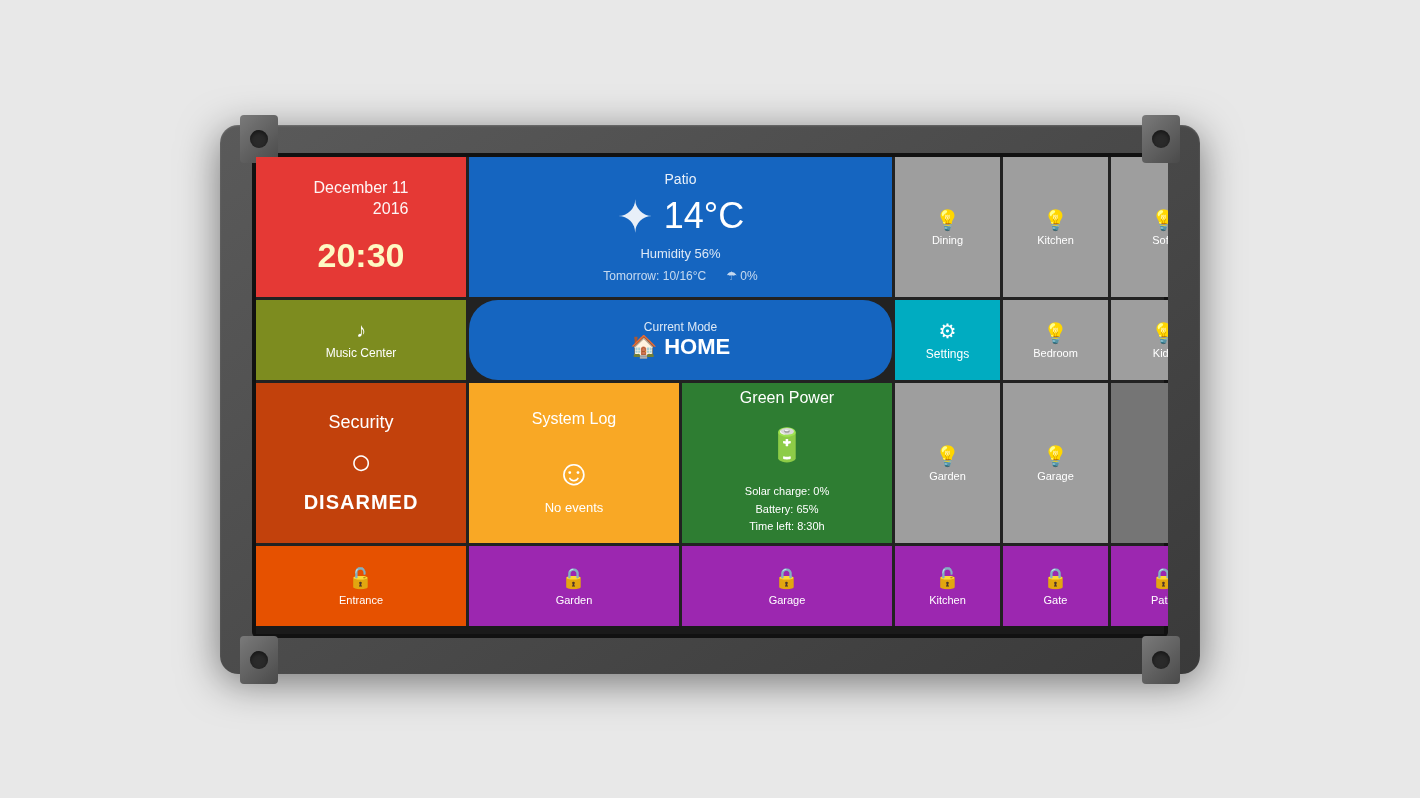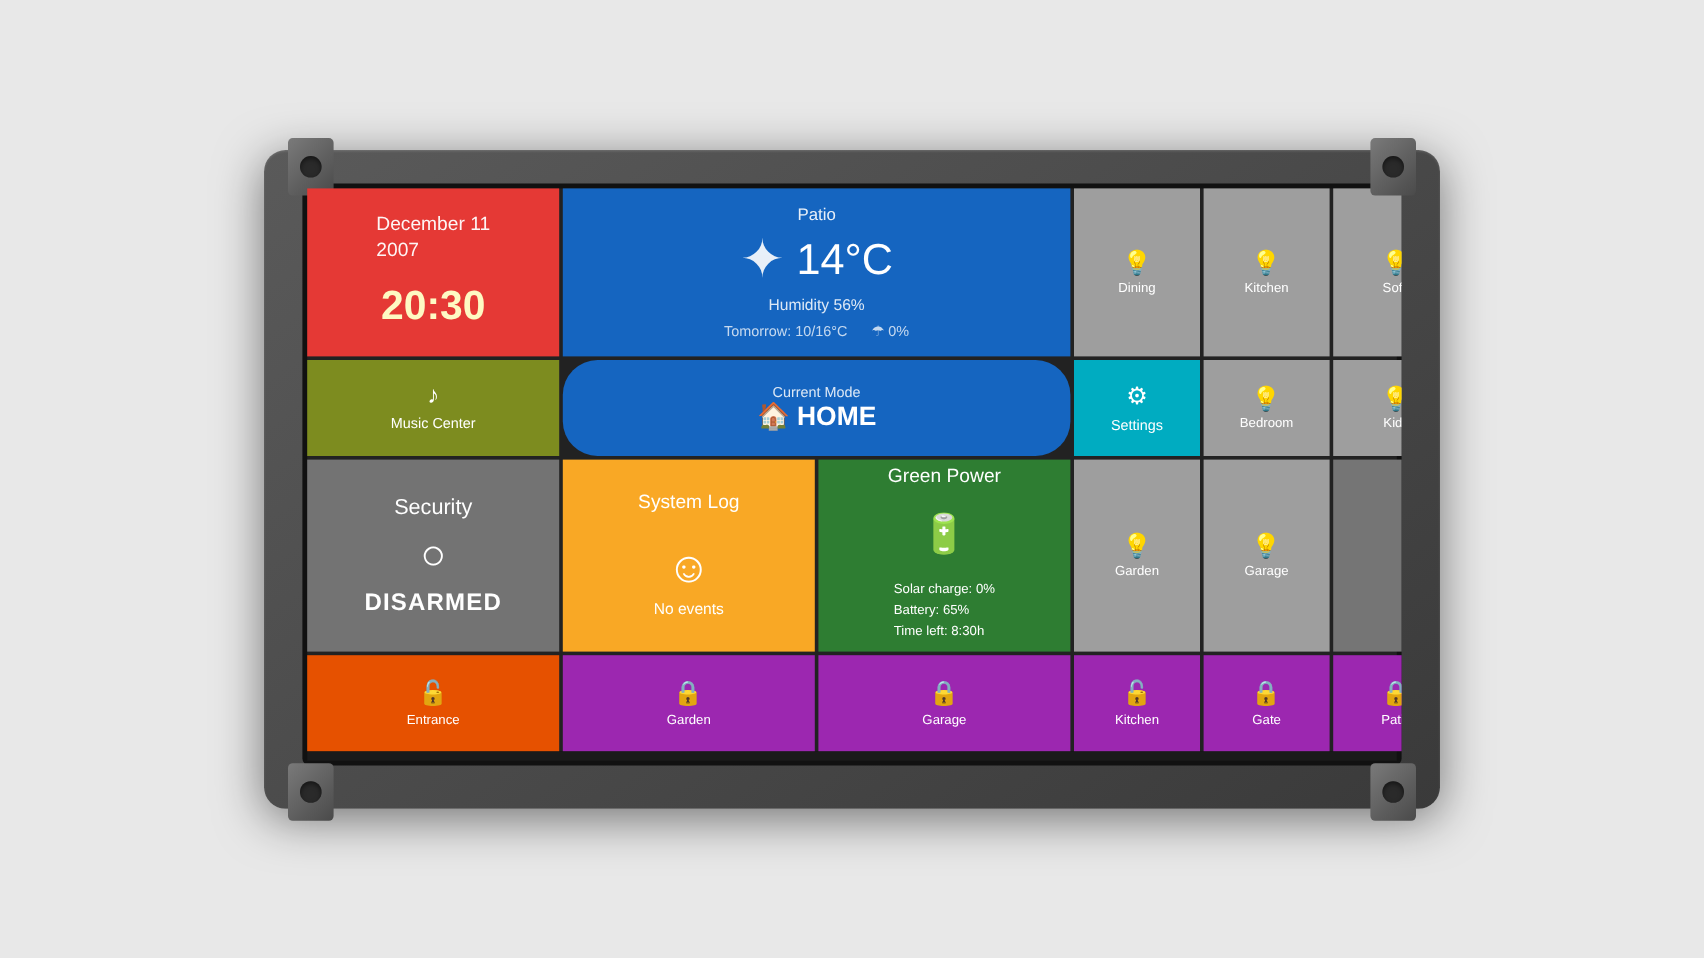--- a/index.html
+++ b/index.html
@@ -72,21 +72,21 @@
 
     
     .tile-datetime {
       background: #e53935;
       grid-column: 1;
       grid-row: 1;
     }
     .tile-datetime .date {
       color: white;
       font-size: 16px;
-      text-align: left;
+      text-align: right;
       line-height: 1.3;
       opacity: 0.95;
     }
     .tile-datetime .time {
       color: #fef9c3;
       font-size: 34px;
       font-weight: bold;
       text-align: center;
       margin-top: 17px;
     }
@@ -181,21 +181,21 @@
       font-size: 20px;
       margin-bottom: 4px;
     }
     .tile-settings .settings-label {
       color: white;
       font-size: 12px;
     }
 
     
     .tile-security {
-      background: #737373;
+      background: #c2410c;
       grid-column: 1;
       grid-row: 3;
       text-align: center;
     }
     .tile-security .sec-title {
       color: white;
       font-size: 18px;
     }
     .tile-security .sec-icon {
       color: white;
@@ -242,21 +242,21 @@
       margin-bottom: 6px;
     }
     .tile-power .battery-icon {
       color: white;
       font-size: 32px;
       margin-bottom: 6px;
     }
     .tile-power .power-info {
       color: white;
       font-size: 11px;
-      text-align: left;
+      text-align: center;
       line-height: 1.6;
     }
 
     
     .tile-mode-dinner {
       background: #757575;
       grid-column: 6 / 8;
       grid-row: 3 / 4;
     }
     .tile-mode-dinner .dinner-value {
@@ -312,21 +312,21 @@
   <div class="mount-bracket bracket-tr"></div>
   <div class="mount-bracket bracket-bl"></div>
   <div class="mount-bracket bracket-br"></div>
 
   <div class="screen">
     <div class="grid">
 
       <div class="tile tile-datetime" style="grid-column:1;grid-row:1;">
         <div class="date">
           <span>December 11</span><br>
-          <span>2007</span>
+          <span>2016</span>
         </div>
         <div class="time">20:30</div>
       </div>
 
       <div class="tile tile-weather" style="grid-column:2/4;grid-row:1;">
         <div class="weather-title">Patio</div>
         <div class="weather-main">
           <span class="sun-icon">✦</span>
           <span class="temp">14°C</span>
         </div>

